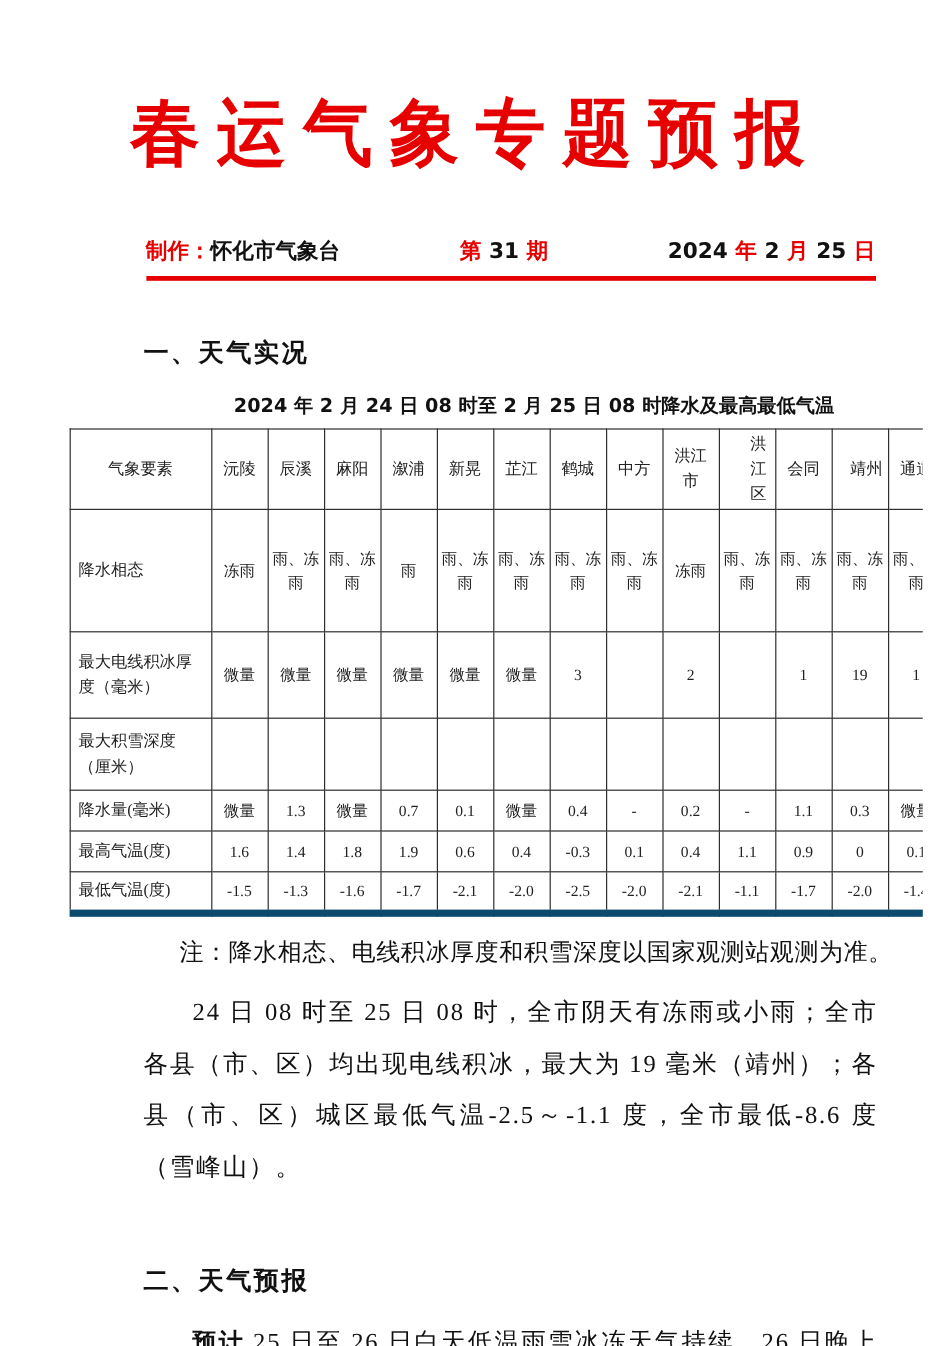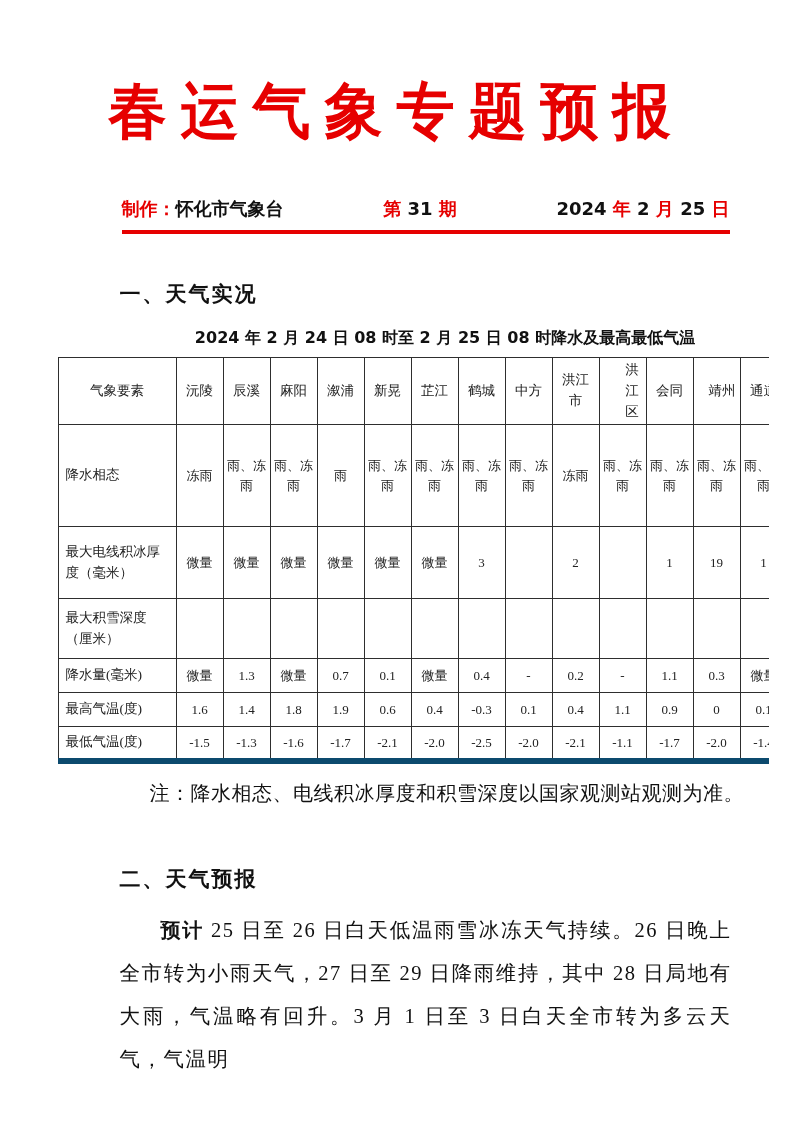--- a/index.html
+++ b/index.html
@@ -258,18 +258,19 @@
           <td>-1.1</td>
           <td>-1.7</td>
           <td>-2.0</td>
           <td>-1.4</td>
         </tr>
       </tbody>
   </table>
 
   <div class="note">注：降水相态、电线积冰厚度和积雪深度以国家观测站观测为准。</div>
 
+  <p class="body-para">24 日 08 时至 25 日 08 时，全市阴天有冻雨或小雨；全市各县（市、区）均出现电线积冰，最大为 19 毫米（靖州）；各县（市、区）城区最低气温-2.5～-1.1 度，全市最低-8.6 度（雪峰山）。</p>
 
   <div class="section-heading mt-lg">二、天气预报</div>
 
   <p class="body-para"><span class="lead-bold">预计</span><span> 25 日至 26 日白天低温雨雪冰冻天气持续。26 日晚上全市转为小雨天气，27 日至 29 日降雨维持，其中 28 日局地有大雨，气温略有回升。3 月 1 日至 3 日白天全市转为多云天气，气温明</span></p>
 
 </div>
 
 </body></html>

